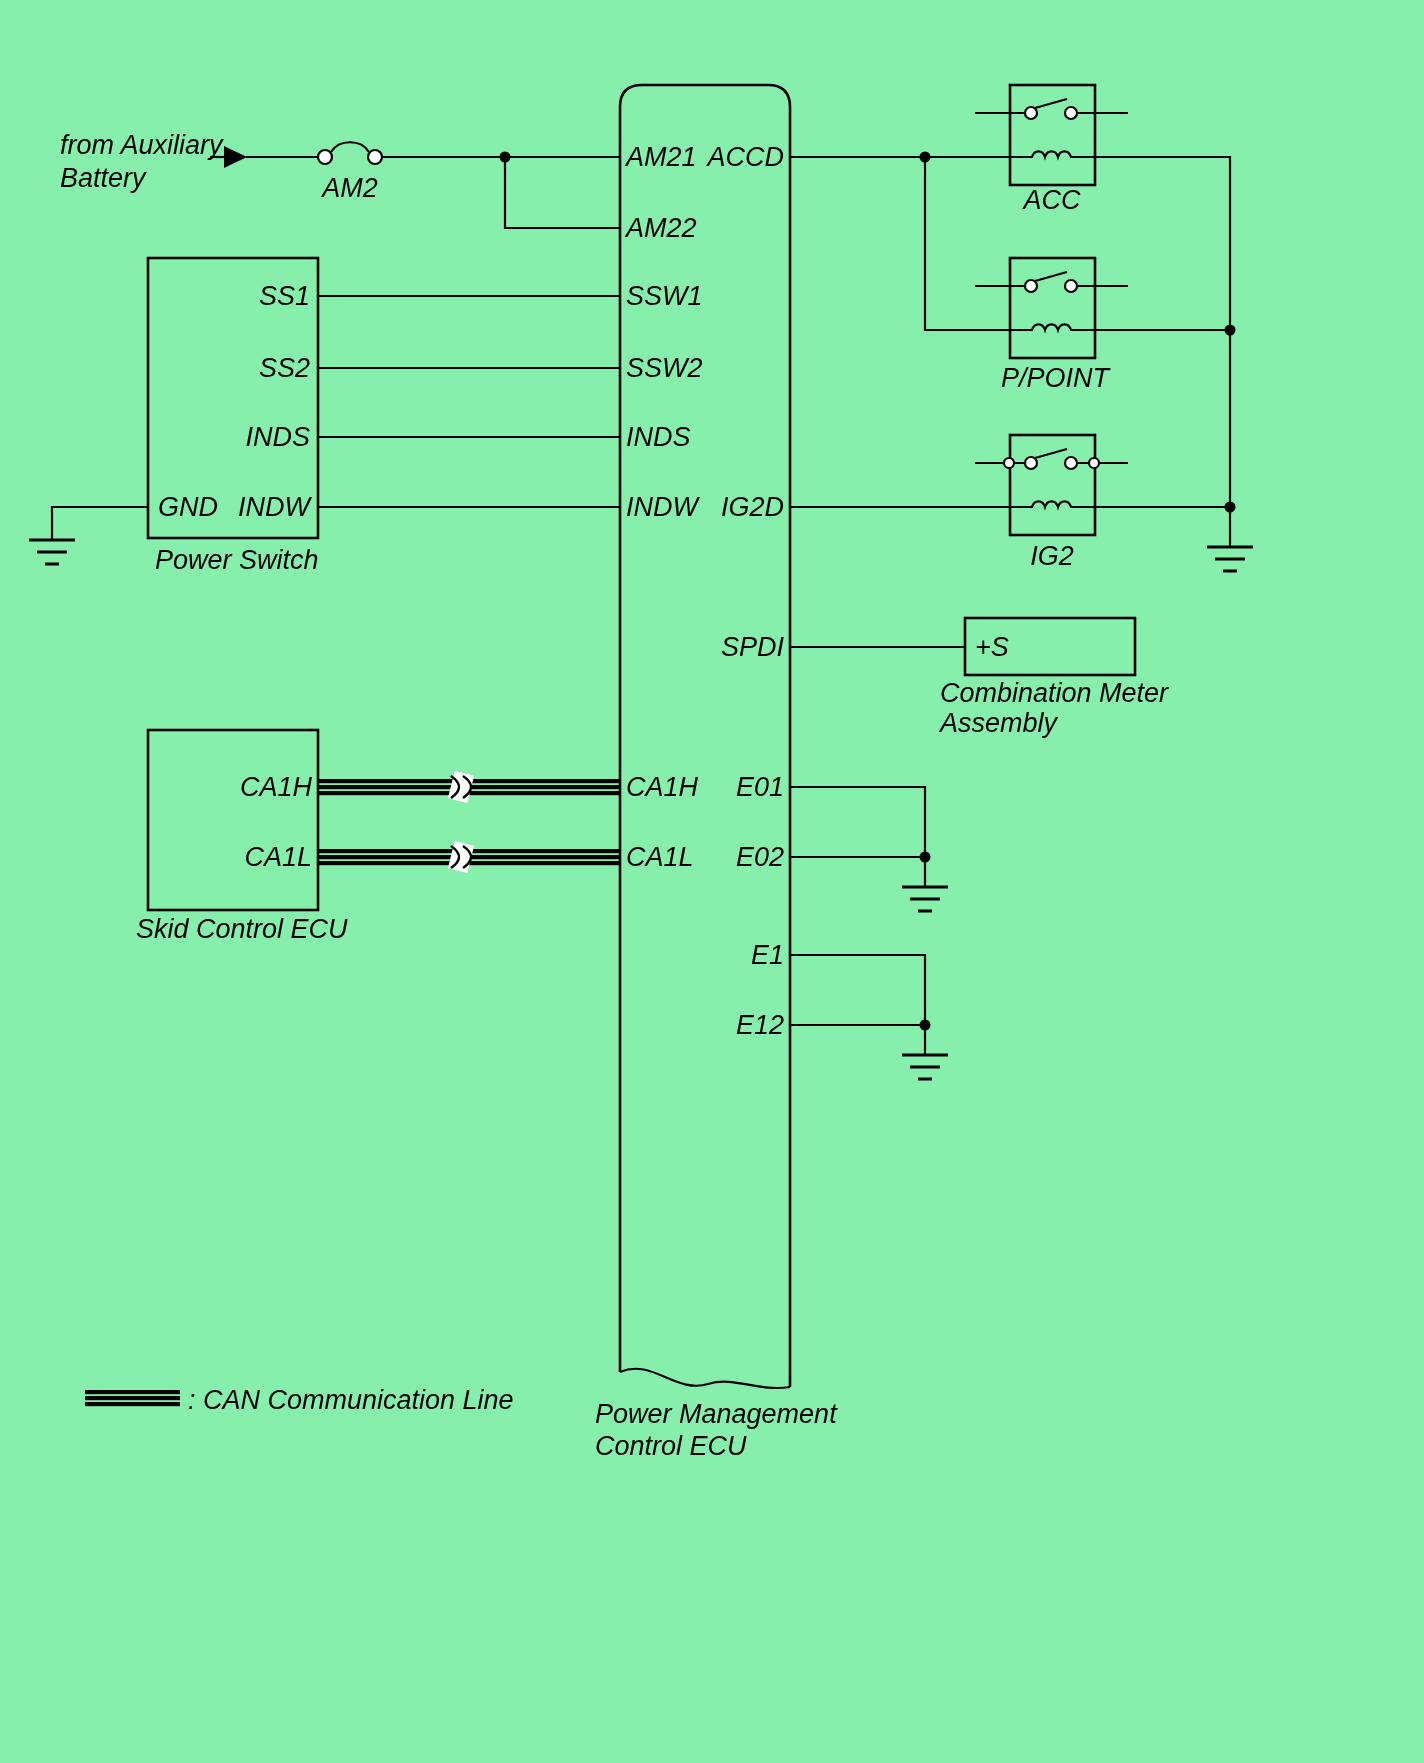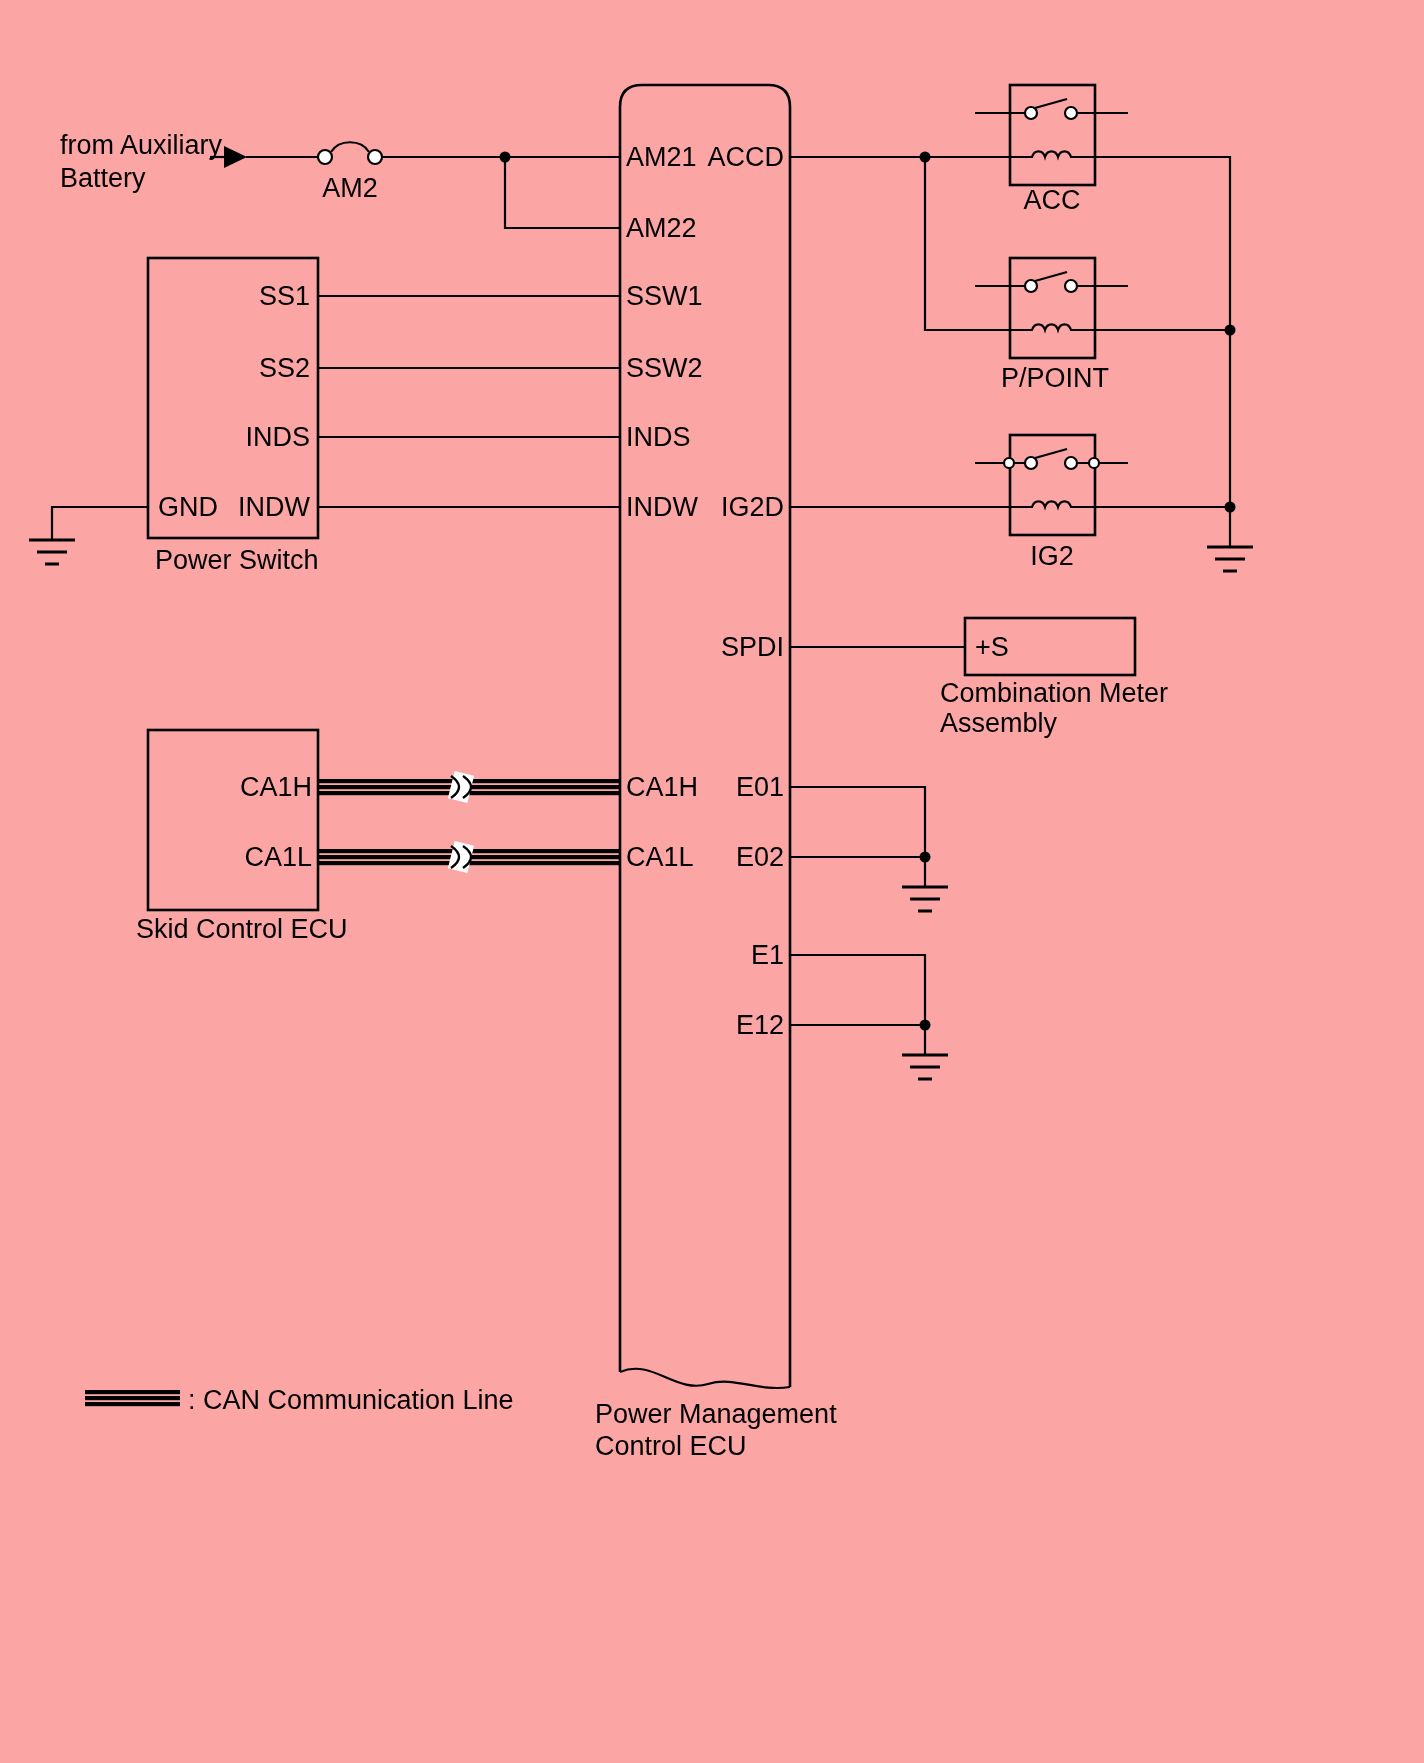--- a/index.html
+++ b/index.html
@@ -1,21 +1,22 @@
 <!DOCTYPE html>
 <html><head>
 <meta charset="utf-8">
 <style>
   html, body { margin: 0; padding: 0; background: #ffffff; }
   .canvas {
     position: relative;
     width: 1424px;
     height: 1763px;
-    background: #fca5a5;
+    background: #86efac;
     overflow: hidden;
+    font-style: italic;
   }
   svg text {
     font-family: "Liberation Sans", sans-serif;
     font-size: 27px;
     fill: #000000;
   }
   .wire { stroke: #000; stroke-width: 2.2; fill: none; }
   .boxline { stroke: #000; stroke-width: 2.6; fill: none; }
   .contact { stroke: #000; stroke-width: 2.2; fill: #fff; }
   .dot { fill: #000; stroke: none; }

